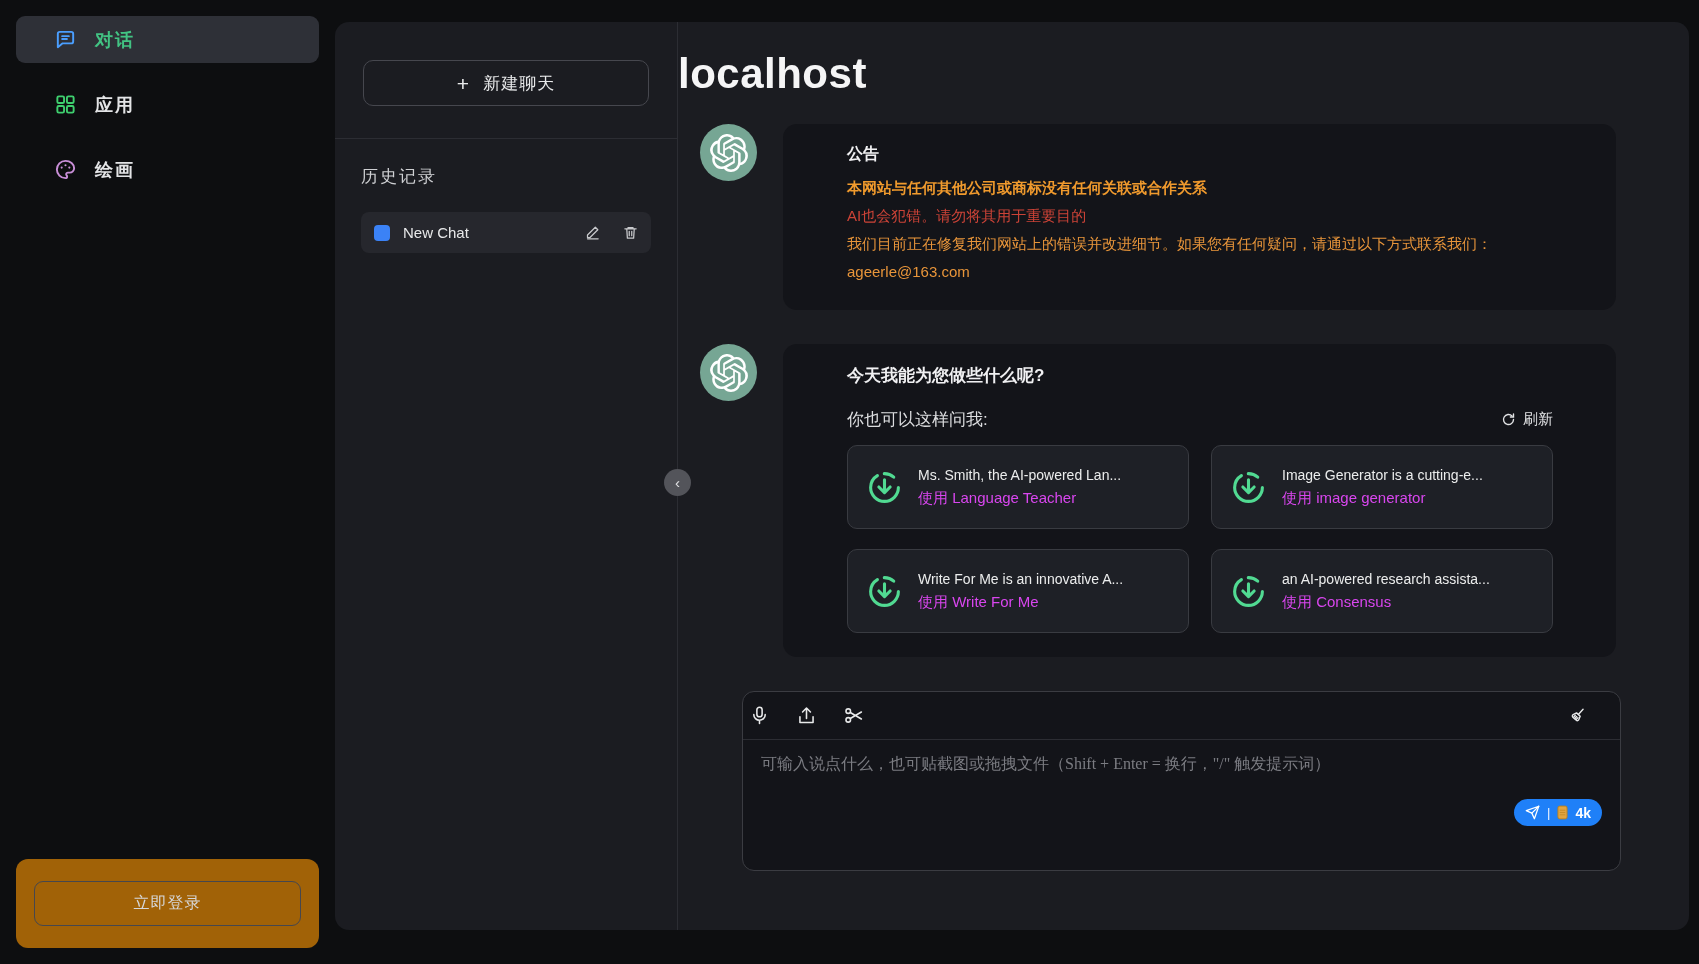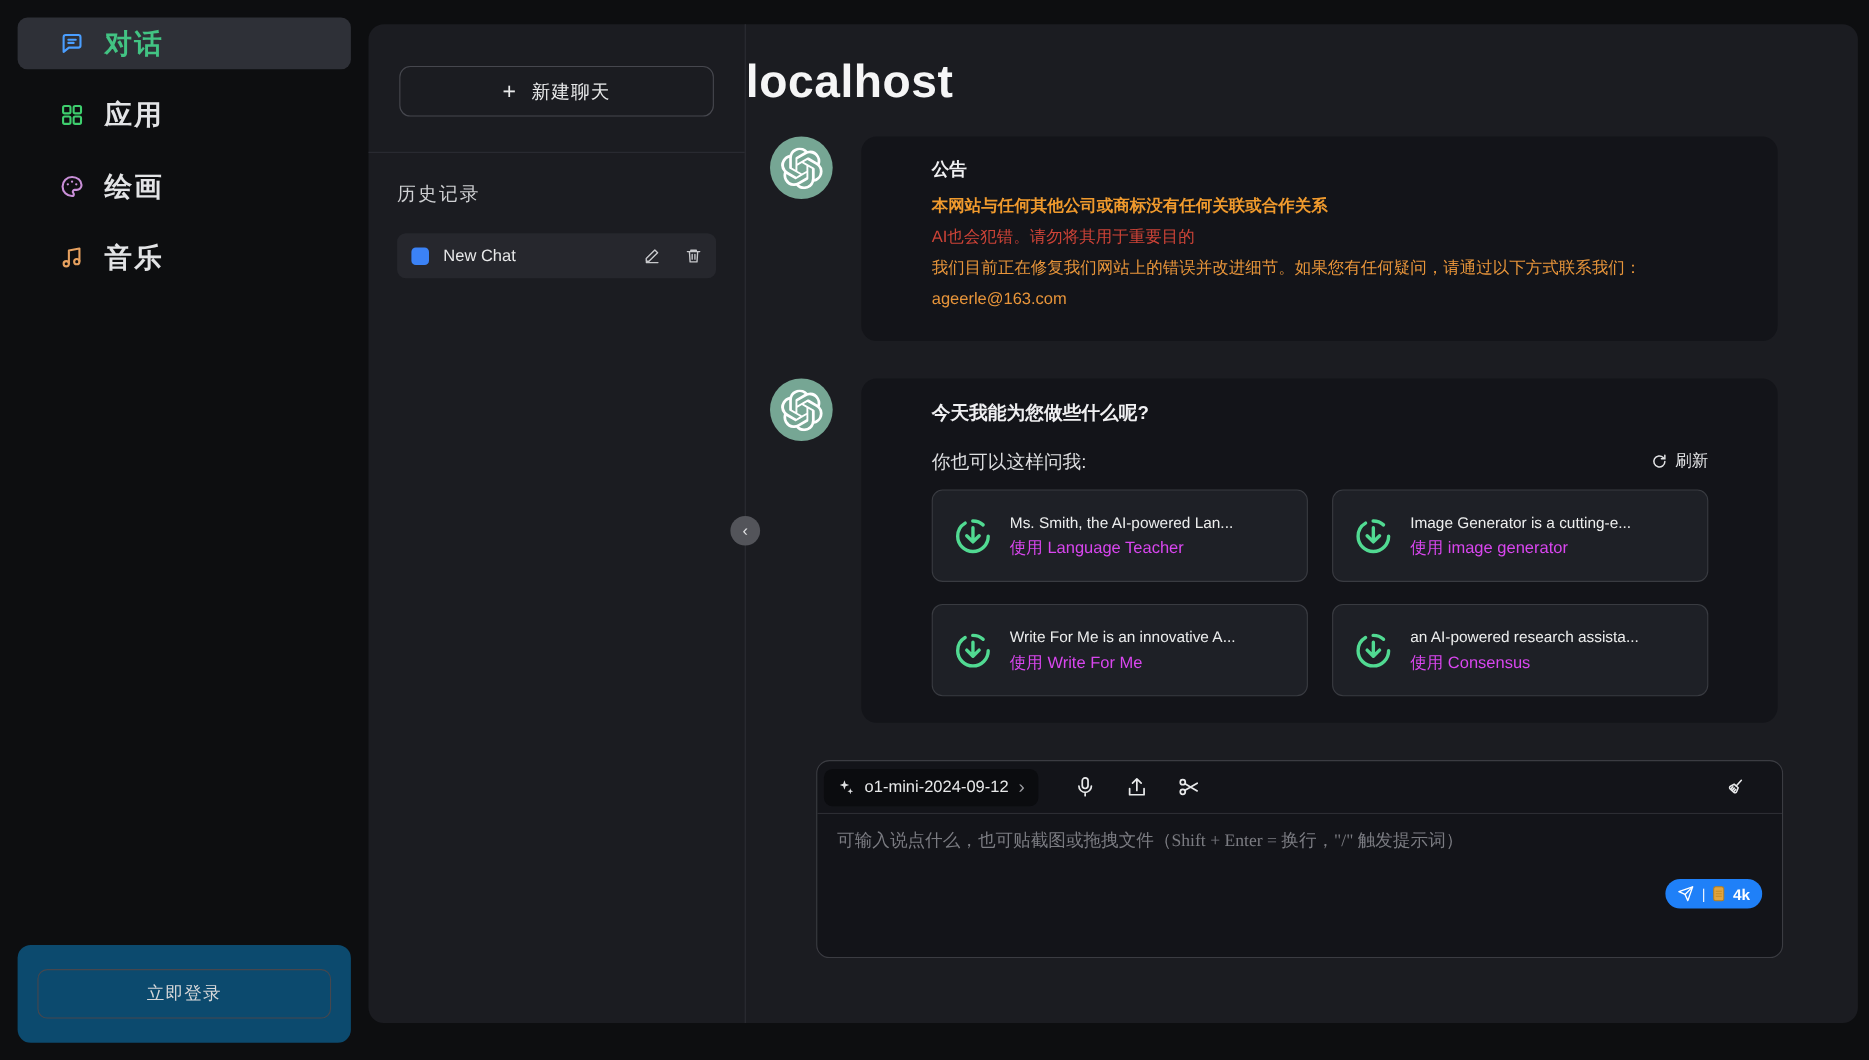--- a/index.html
+++ b/index.html
@@ -5,24 +5,24 @@
   html,body{margin:0;padding:0}
   body{width:1699px;height:964px;background:#0d0e10;overflow:hidden;
        font-family:"Liberation Sans","DejaVu Sans",sans-serif;-webkit-font-smoothing:antialiased}
   .app{display:flex;width:100%;height:100%}
 
   
   .sidebar{width:335px;flex:none;display:flex;flex-direction:column;padding:16px;box-sizing:border-box}
   .side-item{display:flex;align-items:center;gap:18px;height:47px;padding-left:38px;border-radius:9px;
              margin-bottom:18px;cursor:pointer}
   .side-item.active{background:#2e3037}
-  .side-label{font-size:25px;font-weight:700;color:#e3e4e6;letter-spacing:2px}
+  .side-label{font-size:18px;font-weight:700;color:#e3e4e6;letter-spacing:2px}
   .side-item.active .side-label{color:#42c383}
   .side-icon{width:23px;height:23px;display:flex}
-  .login-card{margin-top:auto;background:#0c4a6e;border-radius:12px;padding:22px 18px}
+  .login-card{margin-top:auto;background:#a16207;border-radius:12px;padding:22px 18px}
   .login-btn{width:100%;height:45px;background:transparent;border:1px solid #46474e;border-radius:9px;
              color:#d6d7d9;font-size:16px;cursor:pointer;letter-spacing:1px}
 
   
   .shell{flex:1;display:flex;margin:22px 10px 34px 0;background:#1b1c21;border-radius:14px;min-width:0;position:relative}
 
   .chatlist{width:343px;flex:none;border-right:1px solid #2c2d33;position:relative;box-sizing:border-box}
   .panel-top{padding:38px 28px 32px}
   .new-chat{width:100%;height:46px;display:flex;align-items:center;justify-content:center;gap:13px;
             background:transparent;border:1px solid #46474e;border-radius:10px;color:#e8e9ea;font-size:17px;
@@ -122,30 +122,20 @@
         <span class="side-icon">
           <svg viewBox="0 0 24 24" fill="none" stroke="#c98fd8" stroke-width="2" stroke-linecap="round">
             <path d="M12 3a9 9 0 1 0 0 18c1 0 1.7-.8 1.7-1.7 0-.5-.2-.8-.5-1.1-.3-.3-.5-.7-.5-1.2 0-1 .8-1.7 1.7-1.7h2A4.6 4.6 0 0 0 21 10.7C21 6.4 17 3 12 3z"></path>
             <circle cx="8" cy="10" r="1.1" fill="#c98fd8" stroke="none"></circle>
             <circle cx="12" cy="7.5" r="1.1" fill="#c98fd8" stroke="none"></circle>
             <circle cx="16" cy="10" r="1.1" fill="#c98fd8" stroke="none"></circle>
           </svg>
         </span>
         <span class="side-label">绘画</span>
       </div>
-      <div class="side-item">
-        <span class="side-icon">
-          <svg viewBox="0 0 24 24" fill="none" stroke="#e5a05f" stroke-width="2" stroke-linecap="round" stroke-linejoin="round">
-            <path d="M9 17V5l10-2v12"></path>
-            <circle cx="6.5" cy="17.5" r="2.5"></circle>
-              <circle cx="16.5" cy="15.5" r="2.5"></circle>
-          </svg>
-        </span>
-        <span class="side-label">音乐</span>
-      </div>
     </nav>
     <div class="login-card">
       <button class="login-btn">立即登录</button>
     </div>
   </aside>
 
   <div class="shell">
 
     <section class="chatlist">
       <div class="panel-top">
@@ -260,28 +250,20 @@
                 <div class="card-title">an AI-powered research assista...</div>
                 <div class="card-sub">使用 Consensus</div>
               </span>
             </button>
           </div>
         </div>
       </div>
 
       <div class="composer">
         <div class="composer-bar">
-          <button class="model-pill">
-            <svg viewBox="0 0 24 24" fill="#dfe0e2">
-              <path d="M10 2l1.6 4.9L16.5 8.5l-4.9 1.6L10 15l-1.6-4.9L3.5 8.5l4.9-1.6z"></path>
-              <path d="M18 13l1 3 3 1-3 1-1 3-1-3-3-1 3-1z"></path>
-            </svg>
-            <span>o1-mini-2024-09-12</span>
-            <span class="chevron">›</span>
-          </button>
           <button class="tool-btn">
             <svg viewBox="0 0 24 24" fill="none" stroke="currentColor" stroke-width="1.8" stroke-linecap="round">
               <rect x="9" y="2.5" width="6" height="11" rx="3"></rect>
               <path d="M5.5 11a6.5 6.5 0 0 0 13 0M12 17.5v3.5"></path>
             </svg>
           </button>
           <button class="tool-btn">
             <svg viewBox="0 0 24 24" fill="none" stroke="currentColor" stroke-width="1.8" stroke-linecap="round" stroke-linejoin="round">
               <path d="M4.5 13.5V20h15v-6.5"></path>
                 <path d="M12 15.5V3.5M7.5 8l4.5-4.5L16.5 8"></path>

